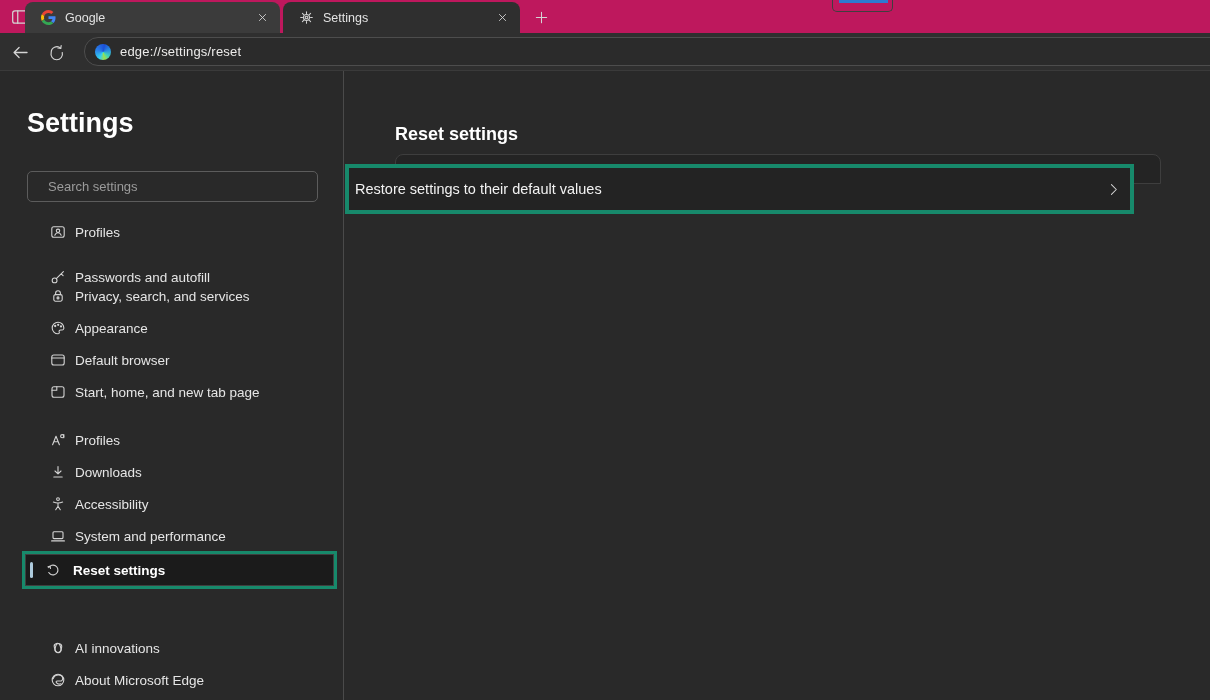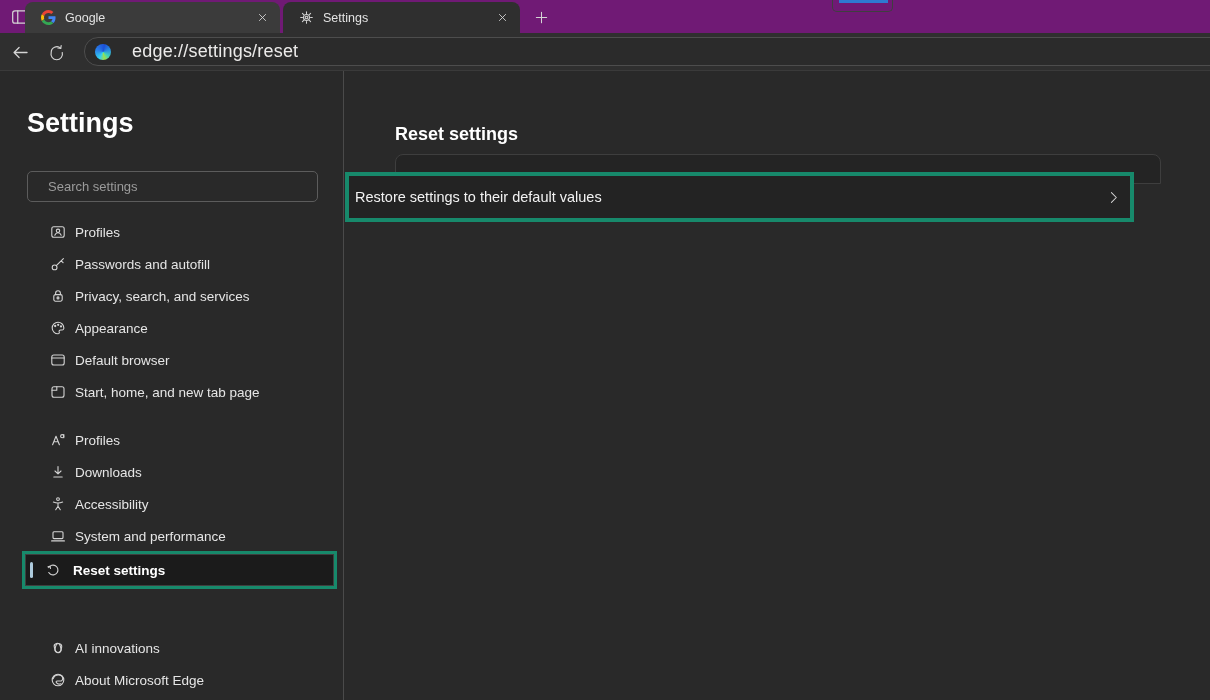--- a/index.html
+++ b/index.html
@@ -4,41 +4,41 @@
 <style>
   * { margin:0; padding:0; box-sizing:border-box; }
   html,body { width:1210px; height:700px; overflow:hidden; }
   body {
     font-family:"Liberation Sans","DejaVu Sans",sans-serif;
     background:#292929; color:#e8e8e8; position:relative;
   }
   svg { display:block; }
 
   
-  .tabstrip { position:absolute; left:0; top:0; width:1210px; height:33px; background:#701a75; }
+  .tabstrip { position:absolute; left:0; top:0; width:1210px; height:33px; background:#be185d; }
   .tab-actions-btn { position:absolute; left:10px; top:7px; width:20px; height:20px; display:flex; align-items:center; justify-content:center; cursor:pointer; }
   .tab { position:absolute; top:2px; height:31px; border-radius:8px 8px 0 0; display:flex; align-items:center; }
   .tab-google { left:25px; width:255px; background:#3b3b3b; }
   .tab-settings { left:283px; width:237px; background:#2f2f2f; }
   .tab .favicon { margin-left:15px; width:16px; height:16px; display:flex; align-items:center; justify-content:center; }
   .tab .tab-title { margin-left:9px; font-size:12.5px; color:#e3e3e3; white-space:nowrap; overflow:hidden; flex:1; }
   .tab .tab-close { width:18px; height:18px; margin-right:9px; display:flex; align-items:center; justify-content:center; border-radius:4px; cursor:pointer; }
   .new-tab-btn { position:absolute; left:530px; top:6px; width:22px; height:22px; display:flex; align-items:center; justify-content:center; border-radius:4px; cursor:pointer; }
   .bg-window-frag { position:absolute; left:832px; top:0; width:61px; height:12px; border:1px solid #3f3f3f; border-top:none; border-radius:0 0 5px 5px; }
   .bg-window-accent { position:absolute; left:839px; top:0; width:49px; height:3px; background:#2e7ad1; }
 
   
   .toolbar { position:absolute; left:0; top:33px; width:1210px; height:37px; background:#2f2f2f; }
   .nav-btn { position:absolute; top:8px; width:22px; height:22px; display:flex; align-items:center; justify-content:center; border-radius:4px; cursor:pointer; }
   .back-btn { left:9px; }
   .refresh-btn { left:45px; }
   .omnibox { position:absolute; left:84px; top:4px; width:1140px; height:29px; border:1px solid #4d4d4d; border-radius:14px; background:#2b2b2b; display:flex; align-items:center; }
   .edge-logo { width:16px; height:16px; border-radius:50%; margin-left:10px; flex:none;
     background:conic-gradient(from 210deg,#35d0f0,#2a7fe8 22%,#1b4fd8 45%,#2a8fe0 62%,#41d6b5 78%,#9fe04a 88%,#35d0f0); }
-  .url-text { margin-left:21px; font-size:18px; color:#ecebea; letter-spacing:.2px; }
+  .url-text { margin-left:9px; font-size:13px; color:#ecebea; letter-spacing:.2px; }
   .toolbar-bottom-line { position:absolute; left:0; top:70px; width:1210px; height:1px; background:#3a3a3a; }
 
   
   .content { position:absolute; left:0; top:71px; width:1210px; height:629px; background:#292929; }
   .v-divider { position:absolute; left:343px; top:0; width:1px; height:629px; background:#4a4a4a; }
 
   
   .sidebar-title { position:absolute; left:27px; top:37px; font-size:27px; font-weight:700; color:#fff; }
   .settings-search { position:absolute; left:27px; top:100px; width:291px; height:31px; background:transparent; border:1px solid #5c5c5c; border-radius:5px; color:#fff; font-size:13px; padding:0 20px; font-family:inherit; outline:none; }
   .settings-search::placeholder { color:#9b9b9b; }
@@ -51,21 +51,21 @@
   .annotation { border:4px solid #17896b; position:absolute; }
   .sidebar-annotation { left:22px; top:480px; width:315px; height:38px; }
   .selected-row { width:100%; height:100%; background:#1b1b1b; outline:1px solid #3f3f3f; display:flex; align-items:center; cursor:pointer; }
   .sel-indicator { width:3px; height:16px; border-radius:2px; background:#aecbdd; margin-left:4px; flex:none; }
   .selected-row .nav-icon { width:16px; height:16px; margin-left:12px; flex:none; }
   .selected-row .nav-label { margin-left:12px; font-size:13.5px; font-weight:700; color:#fff; }
 
   
   .main-heading { position:absolute; left:395px; top:53px; font-size:18px; font-weight:700; color:#fff; }
   .card-top { position:absolute; left:395px; top:83px; width:766px; height:30px; background:#242424; border:1px solid #3e3e3e; border-radius:8px 8px 0 0; }
-  .main-annotation { left:345px; top:93px; width:789px; height:50px;margin-top:8px; }
+  .main-annotation { left:345px; top:93px; width:789px; height:50px; }
   .restore-row { width:100%; height:100%; background:#232323; display:flex; align-items:center; cursor:pointer; }
   .restore-label { margin-left:6px; font-size:14.5px; color:#f2f2f2; }
   .restore-chevron { margin-left:auto; margin-right:9px; }
 
   .ico { stroke:#d4d4d4; stroke-width:1.1; fill:none; stroke-linecap:round; stroke-linejoin:round; }
 </style>
 </head>
 <body>
 
 <div class="tabstrip">
@@ -146,21 +146,21 @@
 
   <div class="nav-row" style="top:145px">
     <svg class="ico nav-icon" viewBox="0 0 16 16">
       <rect x="1.8" y="2.8" width="12.4" height="10.4" rx="2"></rect>
         <circle cx="8" cy="6.8" r="1.7"></circle>
         <path d="M4.8 11.2c.6-1.6 1.8-2.4 3.2-2.4s2.6.8 3.2 2.4"></path>
     </svg>
     <span class="nav-label">Profiles</span>
   </div>
 
-  <div class="nav-row" style="top:177px">
+  <div class="nav-row" style="top:190px">
     <svg class="ico nav-icon" viewBox="0 0 16 16">
       <circle cx="4.6" cy="11.4" r="2.4"></circle>
         <path d="M6.3 9.7L13.4 2.6M11.2 4.8l1.9 1.9"></path>
     </svg>
     <span class="nav-label">Passwords and autofill</span>
   </div>
 
   <div class="nav-row" style="top:209px">
     <svg class="ico nav-icon" viewBox="0 0 16 16">
       <rect x="3.8" y="6.6" width="8.4" height="6.6" rx="1.6"></rect>

